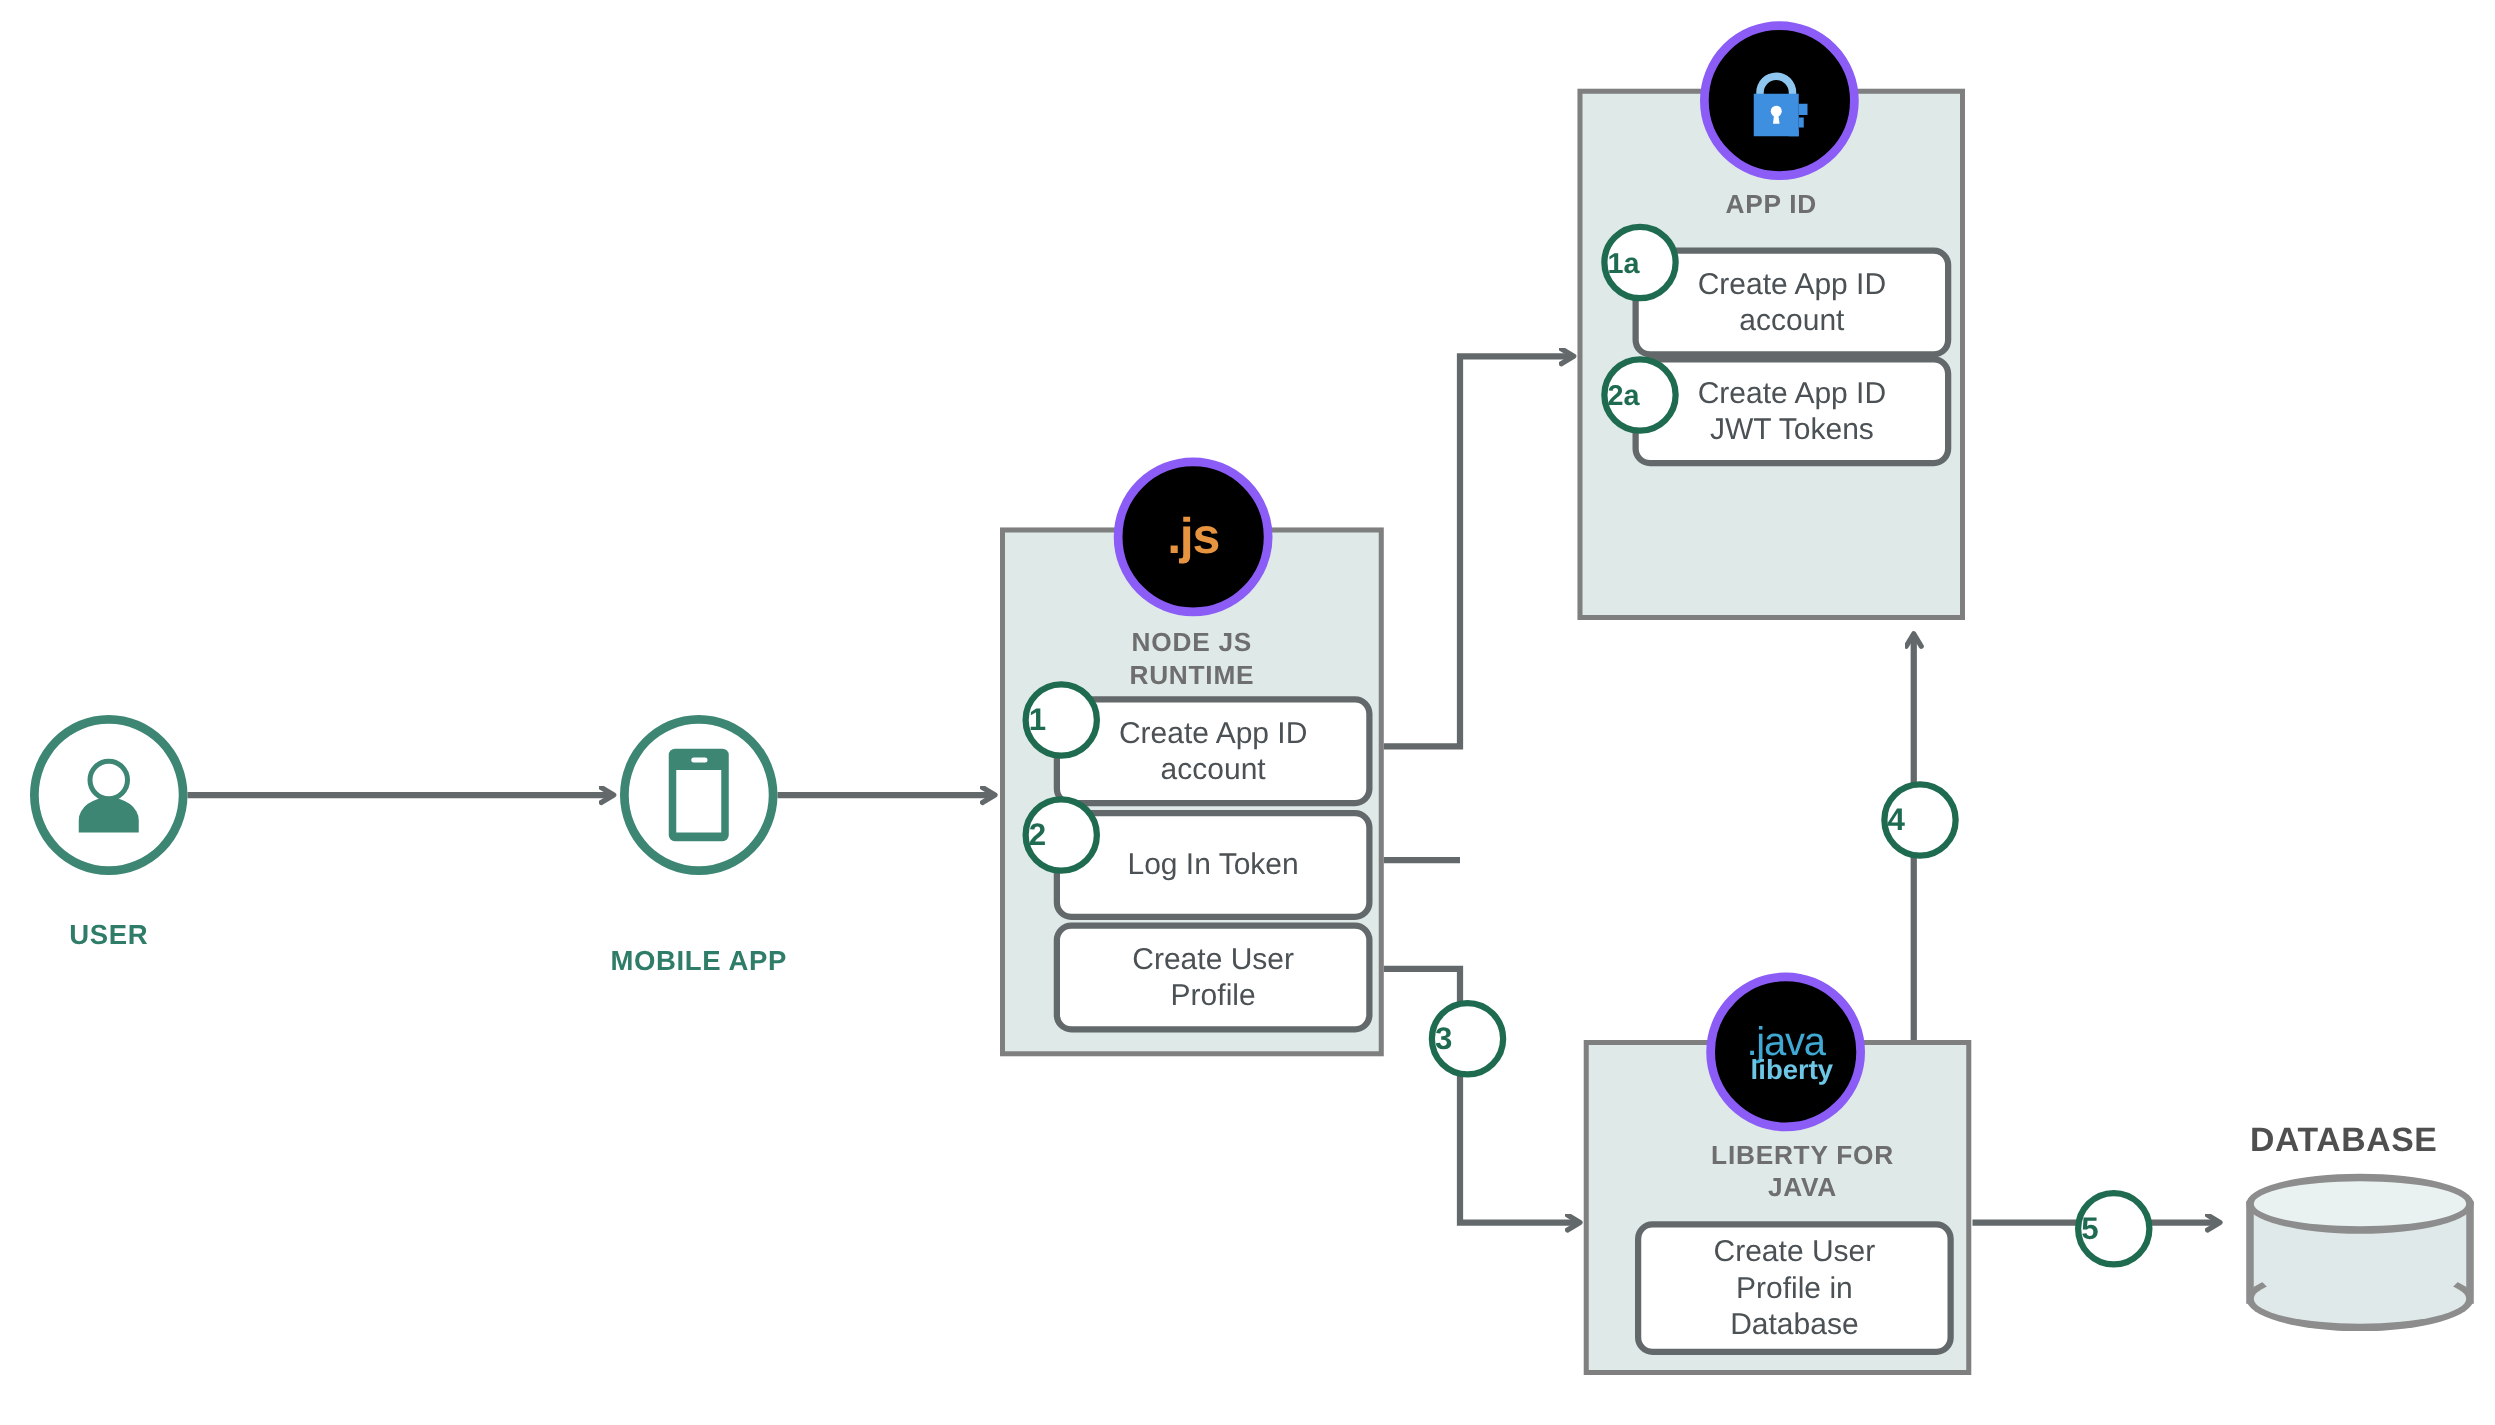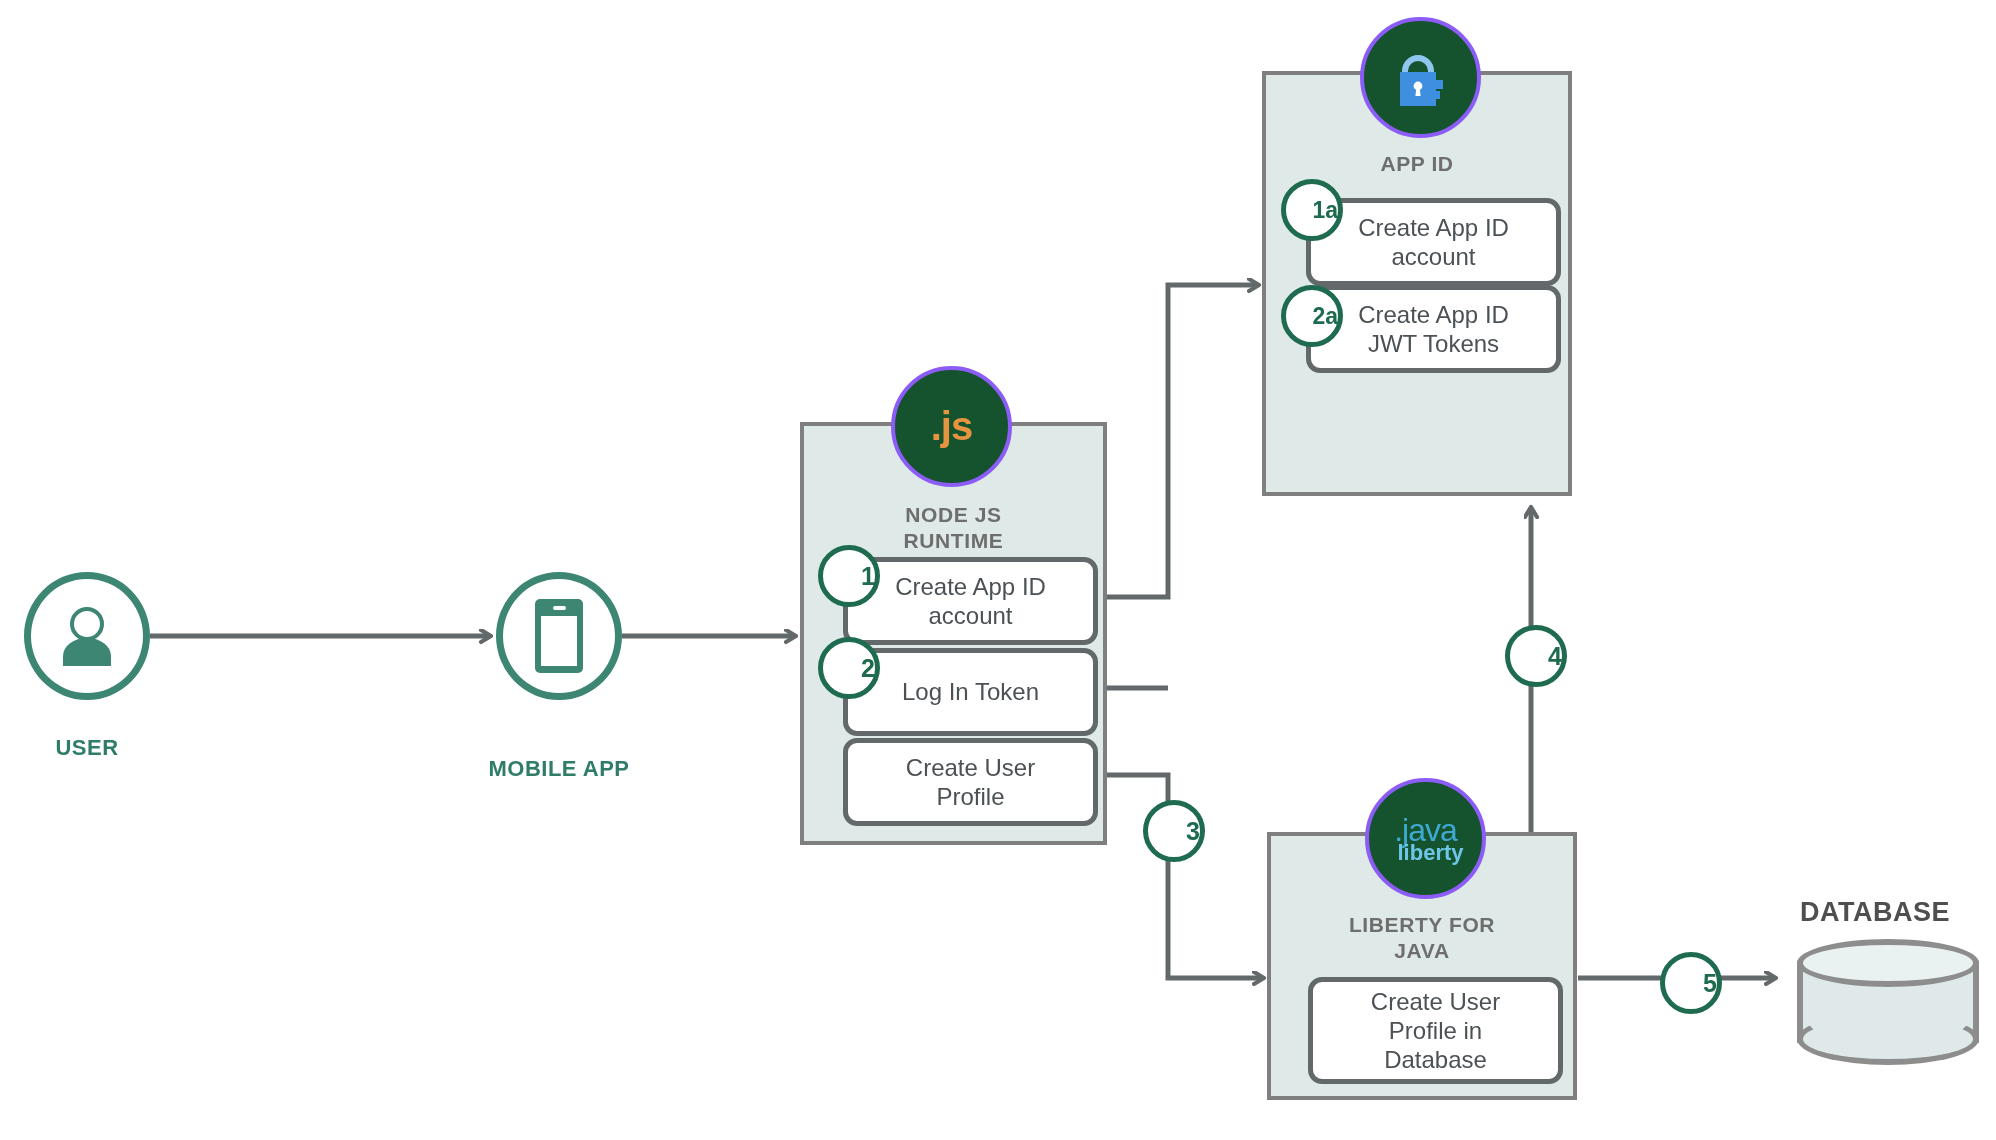--- a/index.html
+++ b/index.html
@@ -31,37 +31,37 @@
     background:#dee9e8;border:4px solid #7f7f7f;
   }
   .panel-title{
     position:absolute;text-align:center;width:100%;
     color:#6e6e6e;font-weight:bold;font-size:21px;line-height:1.25;
     letter-spacing:.6px;
   }
 
   
   .logocircle{
-    position:absolute;border:4px solid #8b5cf6;border-radius:50%;
-    background:#14532d;display:flex;align-items:center;justify-content:center;
+    position:absolute;border:7px solid #8b5cf6;border-radius:50%;
+    background:#000000;display:flex;align-items:center;justify-content:center;
     z-index:6;
   }
 
   
   .actionbox{
     position:absolute;background:#ffffff;border:5px solid #63696b;
     border-radius:14px;display:flex;align-items:center;justify-content:center;
     text-align:center;color:#4b5154;font-size:24px;line-height:1.22;
     z-index:4;padding:0 8px;
   }
 
   
   .stepbadge{
     position:absolute;border:5px solid #1e6b4f;border-radius:50%;
-    background:#ffffff;display:flex;align-items:center;justify-content:flex-end;
+    background:#ffffff;display:flex;align-items:center;justify-content:flex-start;
     color:#1e6b4f;font-weight:bold;z-index:9;
   }
 
   
   .db-body{position:absolute;background:#dfe9e9;border-left:6px solid #8d8d8d;border-right:6px solid #8d8d8d;}
   .db-top{position:absolute;background:#e9f1f1;border:6px solid #8d8d8d;border-radius:50%;}
   .db-bot{position:absolute;background:#dfe9e9;border:6px solid #8d8d8d;border-radius:50%;border-top-color:transparent;}
   .db-label{position:absolute;color:#4f4f4f;font-weight:bold;font-size:27px;letter-spacing:.5px;white-space:nowrap;}
 </style>
 </head>
@@ -176,21 +176,21 @@
       <span>Create App ID</span><br>
       <span>JWT Tokens</span>
     </span>
   </div>
   <div class="stepbadge" style="left:1281px;top:285px;width:52px;height:52px;font-size:23px;">
     <span>2a</span>
   </div>
 
 
   <div class="abs panel" style="left:1267px;top:832px;width:310px;height:268px;">
-    <div class="panel-title" style="top:76px;left:0;">
+    <div class="panel-title" style="top:76px;left:0;padding-left:20px;">
       <span>LIBERTY FOR</span><br>
       <span>JAVA</span>
     </div>
   </div>
 
   <div class="logocircle" style="left:1365px;top:778px;width:113px;height:113px;">
     <div style="text-align:center;line-height:1;">
       <div style="font-size:32px;font-weight:normal;color:#3fa9d4;letter-spacing:-1px;">.java</div>
       <div style="font-size:22px;font-weight:bold;color:#6ec6e6;margin-top:-4px;margin-left:10px;">liberty</div>
     </div>

